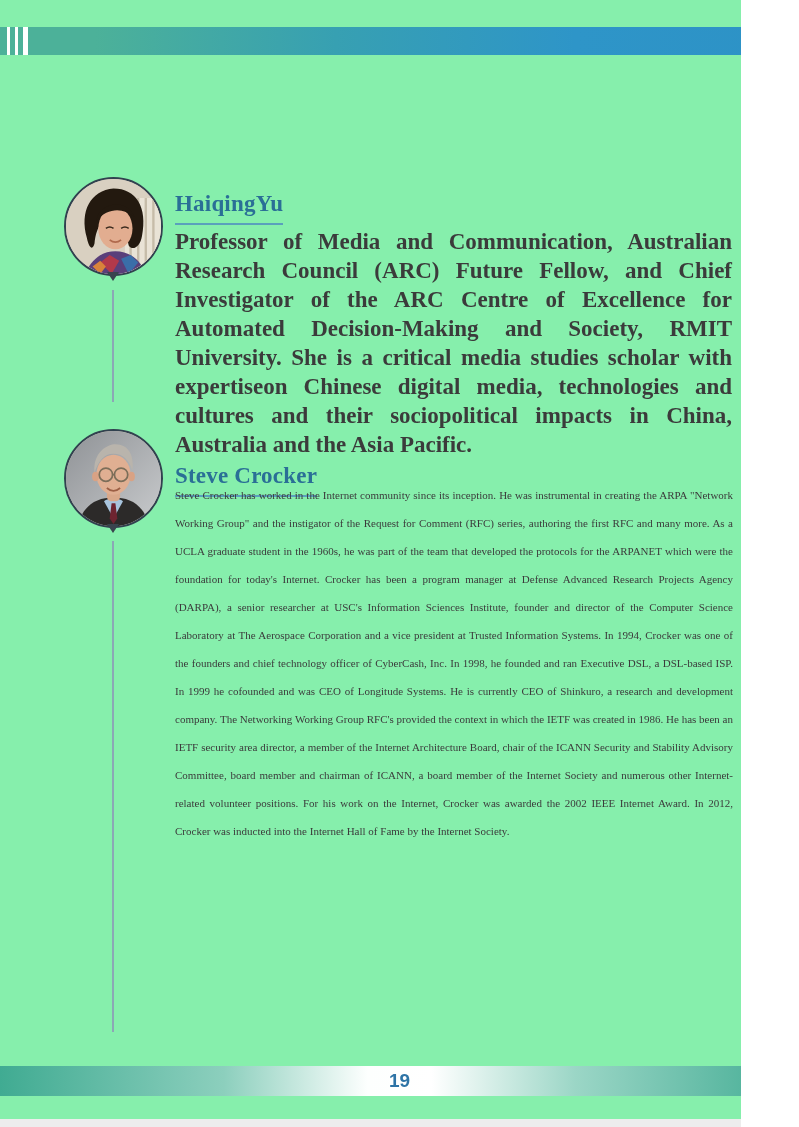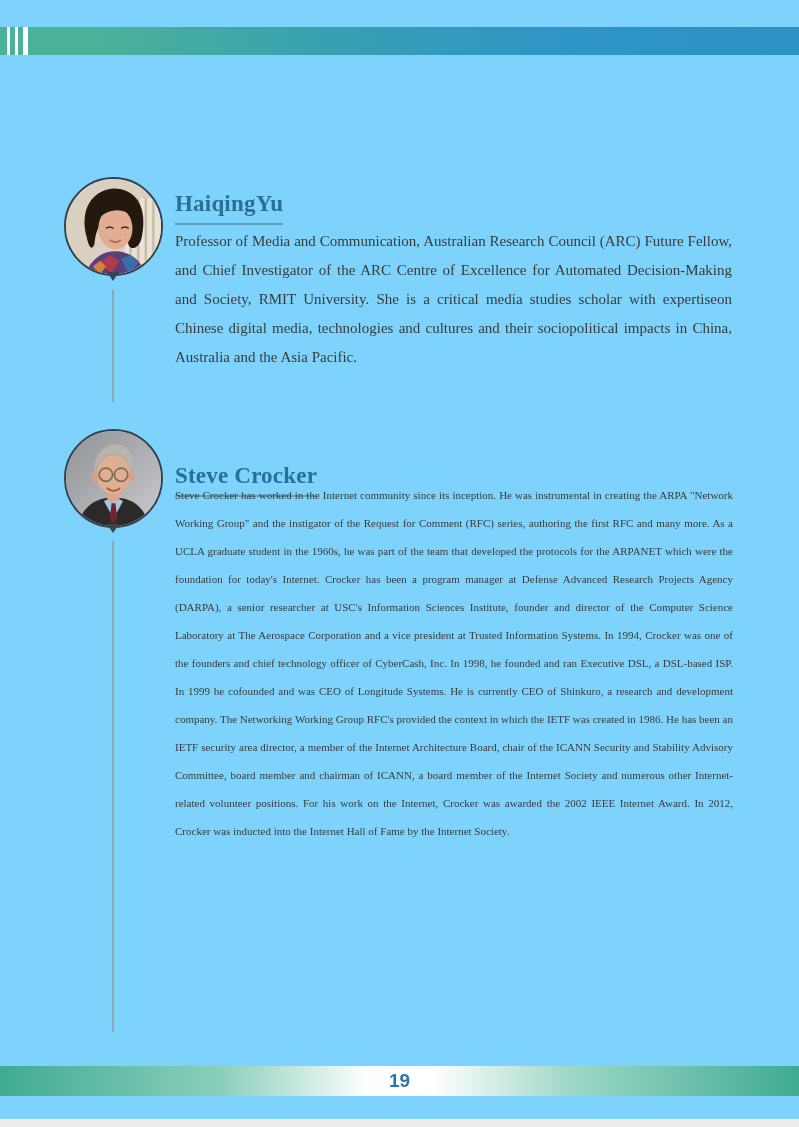--- a/index.html
+++ b/index.html
@@ -1,20 +1,20 @@
 <!DOCTYPE html>
 <html lang="en"><head>
 <meta charset="utf-8">
 <style>
   html,body{margin:0;padding:0;}
   body{background:#ffffff;}
   .page{
     position:relative;
-    width:799px;height:1127px;
-    background:#7dd3fc;
+    width:741px;height:1127px;
+    background:#86efac;
     overflow:hidden;
     font-family:"Liberation Serif", serif;
   }
 
   
   .header-bar{
     position:absolute;left:0;top:27px;width:799px;height:28px;
     background:linear-gradient(90deg,#4cb199 0%,#4cb199 12%,#37a0b2 42%,#2e95c8 72%,#2d92c6 100%);
   }
   .header-bar .stripe{position:absolute;top:0;height:28px;background:#ffffff;}
@@ -55,21 +55,21 @@
   .p2 .speaker-name{left:175px;top:445px;margin-top:18px;}
 
   
   .bio{
     position:absolute;margin:0;
     color:#3b3b3b;text-align:justify;
     font-family:"Liberation Serif", serif;
   }
   .p1 .bio{
     left:175px;top:227px;width:557px;
-    font-size:15px;line-height:29px;
+    font-size:23px;line-height:29px;font-weight:bold;
   }
   .p2 .bio{
     left:175px;top:481px;width:558px;
     font-size:11px;line-height:28px;
   }
 
   
   .footer-bar{
     position:absolute;left:0;top:1066px;width:799px;height:30px;
     background:linear-gradient(90deg,#40ab92 0%,#8ccfbd 28%,#fdfffe 46%,#ffffff 54%,#9bd6c6 72%,#40ab92 100%);

